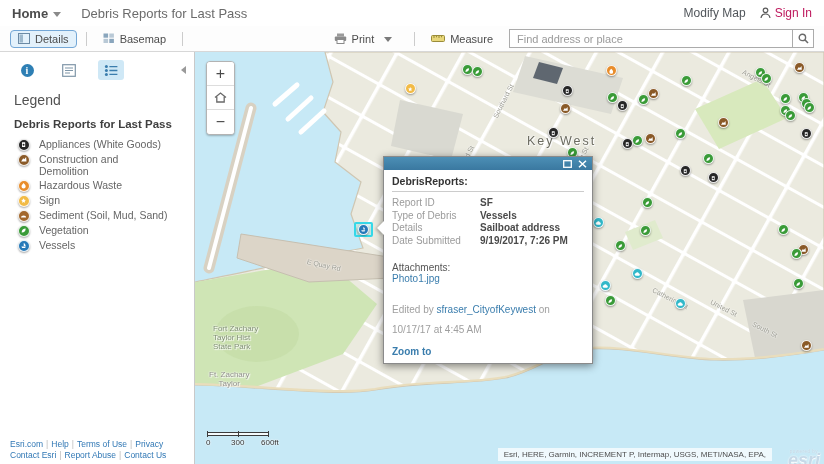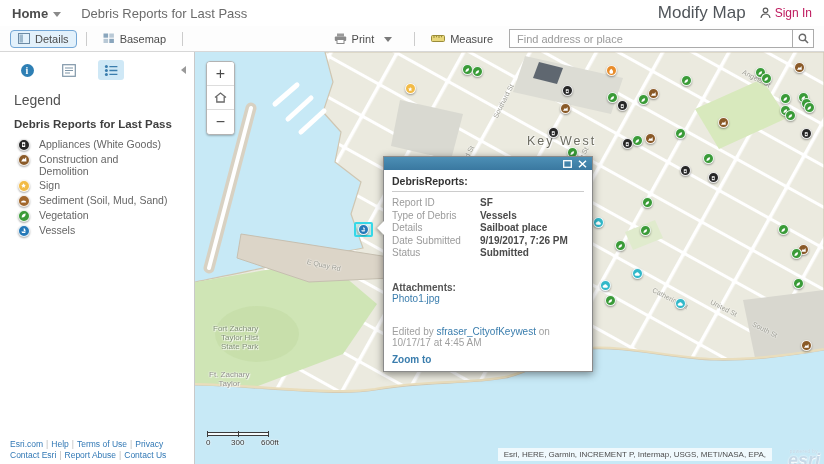--- a/index.html
+++ b/index.html
@@ -5,21 +5,21 @@
   * { margin:0; padding:0; box-sizing:border-box; }
   html,body { width:824px; height:464px; overflow:hidden; font-family:"Liberation Sans",sans-serif; background:#fff; }
   .app { position:relative; width:824px; height:464px; }
 
   
   .topbar { height:26px; display:flex; align-items:center; padding:0 12px; background:#fff; }
   .home { font-size:13px; font-weight:bold; color:#4c4c4c; }
   .caret-down { width:0;height:0;border-left:4px solid transparent;border-right:4px solid transparent;border-top:5px solid #8a8a8a; margin:2px 6px 0 5px; display:inline-block; }
   .map-title { font-size:13px; color:#6b6b6b; margin-left:14px; }
   .topbar-right { margin-left:auto; display:flex; align-items:center; gap:14px; }
-  .modify { font-size:17px; color:#50555a; cursor:pointer; }
+  .modify { font-size:12px; color:#50555a; cursor:pointer; }
   .signin-wrap { display:flex; align-items:center; gap:4px; cursor:pointer; }
   .signin { font-size:12px; color:#be185d; }
 
   
   .toolbar { height:26px; display:flex; align-items:center; padding:0 10px; background:#fdfdfd; border-bottom:1px solid #d7d7d7; gap:9px; }
   .tbtn { display:flex; align-items:center; gap:5px; font-size:11px; color:#4c4c4c; background:none; border:none; cursor:pointer; font-family:inherit; padding:2px 7px; }
   .tbtn.active { border:1px solid #74a7d6; background:#e3f1fb; border-radius:4px; }
   .vsep { width:1px; height:14px; background:#ccc; }
   .spacer { flex:1; }
   .searchbox { display:flex; width:305px; height:19px; }
@@ -46,44 +46,44 @@
   .panel-footer { position:absolute; left:10px; bottom:3px; font-size:8.5px; line-height:11px; }
   .panel-footer a { color:#3178b5; text-decoration:none; cursor:pointer; }
   .panel-footer .fsep { color:#bbb; margin:0 3px; }
 
   
   .map { position:relative; flex:1; overflow:hidden; background:#c7e9f6; }
   .map svg.base { position:absolute; inset:0; }
 
   .maplabel { position:absolute; color:#8f8f86; text-shadow:0 0 2px #fff,0 0 2px #fff,1px 1px 1px #fff; white-space:nowrap; pointer-events:none; }
   .city { font-size:12.5px; letter-spacing:2px; color:#6b6b60; }
-  .park-label { color:#7e8f70; font-size:8px; line-height:9px; text-align:right; }
+  .park-label { color:#7e8f70; font-size:8px; line-height:9px; text-align:left; }
   .gray-label { color:#90908a; font-size:8px; line-height:9px; text-align:center; }
   .street { position:absolute; font-size:7px; color:#9b9b91; white-space:nowrap; text-shadow:0 0 2px #fff,0 0 2px #fff; transform-origin:left center; pointer-events:none; }
 
   .marker { position:absolute; cursor:pointer; }
   .selected-box { position:absolute; width:19px; height:15px; border:2px solid #35d8e8; background:rgba(63,220,235,.22); border-radius:2px; display:flex; align-items:center; justify-content:center; cursor:pointer; }
 
   
   .zoomctl { position:absolute; left:11px; top:9px; width:29px; background:#fff; border:1px solid #b3b3b3; border-radius:4px; box-shadow:0 1px 2px rgba(0,0,0,.25); overflow:hidden; }
   .zoomctl .zbtn { height:24px; display:flex; align-items:center; justify-content:center; font-size:16px; color:#4a4a4a; cursor:pointer; border-bottom:1px solid #ddd; background:#fff; }
   .zoomctl .zbtn:last-child { border-bottom:none; }
 
   
   .popup { position:absolute; left:188px; top:104px; width:210px; background:#fff; border:1px solid #8a8a8a; box-shadow:0 2px 8px rgba(0,0,0,.45); font-size:10px; }
   .popup-header { height:13px; background:linear-gradient(#4c8fb5,#3a78a0); display:flex; align-items:center; justify-content:flex-end; gap:6px; padding:0 5px; }
   .ph-icon { width:9px; height:8px; cursor:pointer; display:block; }
   .popup-body { padding:5px 8px 6px 8px; }
   .popup-title { font-weight:bold; font-size:10.5px; color:#333; padding-bottom:4px; border-bottom:1px solid #ccc; margin-bottom:5px; }
   .prow { display:flex; margin:1.5px 0; }
   .prow .plabel { width:88px; flex:none; color:#9b9b9b; }
   .prow .pvalue { color:#4a4a4a; font-weight:bold; }
-  .attach-label { margin-top:24px; color:#555; font-weight:bold; }
+  .attach-label { margin-top:16px; color:#555; font-weight:normal; }
   .plink { color:#3a7dad; text-decoration:none; cursor:pointer; display:inline-block; }
-  .edited { margin-top:22px; color:#9f9f9f; line-height:11px; width:175px; }
+  .edited { margin-top:16px; color:#9f9f9f; line-height:20px; width:175px; }
   .zoomto { margin-top:6px; font-weight:bold; }
   .popup-pointer { position:absolute; left:-7px; top:64px; width:0; height:0; border-top:7px solid transparent; border-bottom:7px solid transparent; border-right:7px solid #fff; filter:drop-shadow(-2px 1px 1px rgba(0,0,0,.2)); }
 
   
   .scalebar { position:absolute; left:12px; bottom:14px; width:100px; height:18px; pointer-events:none; }
   .scalebar .bar { position:absolute; left:0; top:0; width:62px; height:4px; background:rgba(255,255,255,.8); border:1px solid #3c3c3c; }
   .scalebar .tick { position:absolute; top:-1px; width:1px; height:6px; background:#3c3c3c; }
   .scalebar span { position:absolute; top:6px; font-size:8px; color:#353535; text-shadow:0 0 2px #fff,0 0 2px #fff; }
 
   
@@ -197,20 +197,28 @@
           </li>
           <li>
             <span class="badge" style="width:12px;height:12px;background:#8a5a28">
               <svg viewBox="0 0 10 10">
                 <path d="M1.5,7.5l3-4.5l1.5,1.5l2.5-3l.5,6z" fill="#fff" fill-rule="evenodd"></path>
               </svg>
             </span>
             <span class="legend-label">Construction and Demolition</span>
           </li>
           <li>
+            <span class="badge" style="width:12px;height:12px;background:#e88c2a">
+              <svg viewBox="0 0 10 10">
+                <path d="M5,1.3c1.6,1.9,2.9,3,2.9,4.8a2.9,2.9 0 0 1-5.8,0C2.1,4.3,3.4,3.2,5,1.3z" fill="#fff" fill-rule="evenodd"></path>
+              </svg>
+            </span>
+            <span class="legend-label">Hazardous Waste</span>
+          </li>
+          <li>
             <span class="badge" style="width:12px;height:12px;background:#f2bb46">
               <svg viewBox="0 0 10 10">
                 <path d="M5,1.6l1,2.1l2.3,.3l-1.7,1.6l.4,2.3L5,6.8L2.9,7.9l.4-2.3L1.6,4l2.3-.3z" fill="#fff" fill-rule="evenodd"></path>
               </svg>
             </span>
             <span class="legend-label">Sign</span>
           </li>
           <li>
             <span class="badge" style="width:12px;height:12px;background:#a2672c">
               <svg viewBox="0 0 10 10">
@@ -564,29 +572,25 @@
               <div class="prow">
                 <span class="plabel">Report ID</span>
                 <span class="pvalue">SF</span>
               </div>
               <div class="prow">
                 <span class="plabel">Type of Debris</span>
                 <span class="pvalue">Vessels</span>
               </div>
               <div class="prow">
                 <span class="plabel">Details</span>
-                <span class="pvalue">Sailboat place</span>
+                <span class="pvalue">Sailboat address</span>
               </div>
               <div class="prow">
                 <span class="plabel">Date Submitted</span>
                 <span class="pvalue">9/19/2017, 7:26 PM</span>
-              </div>
-              <div class="prow">
-                <span class="plabel">Status</span>
-                <span class="pvalue">Submitted</span>
               </div>
             </div>
           <div class="attach-label">Attachments:</div>
           <a class="plink">Photo1.jpg</a>
           <div class="edited">
             <span>Edited by</span>
             <a class="plink">sfraser_CityofKeywest</a>
             <span>on 10/17/17 at 4:45 AM</span>
           </div>
           <div class="zoomto"><a class="plink">Zoom to</a></div>

